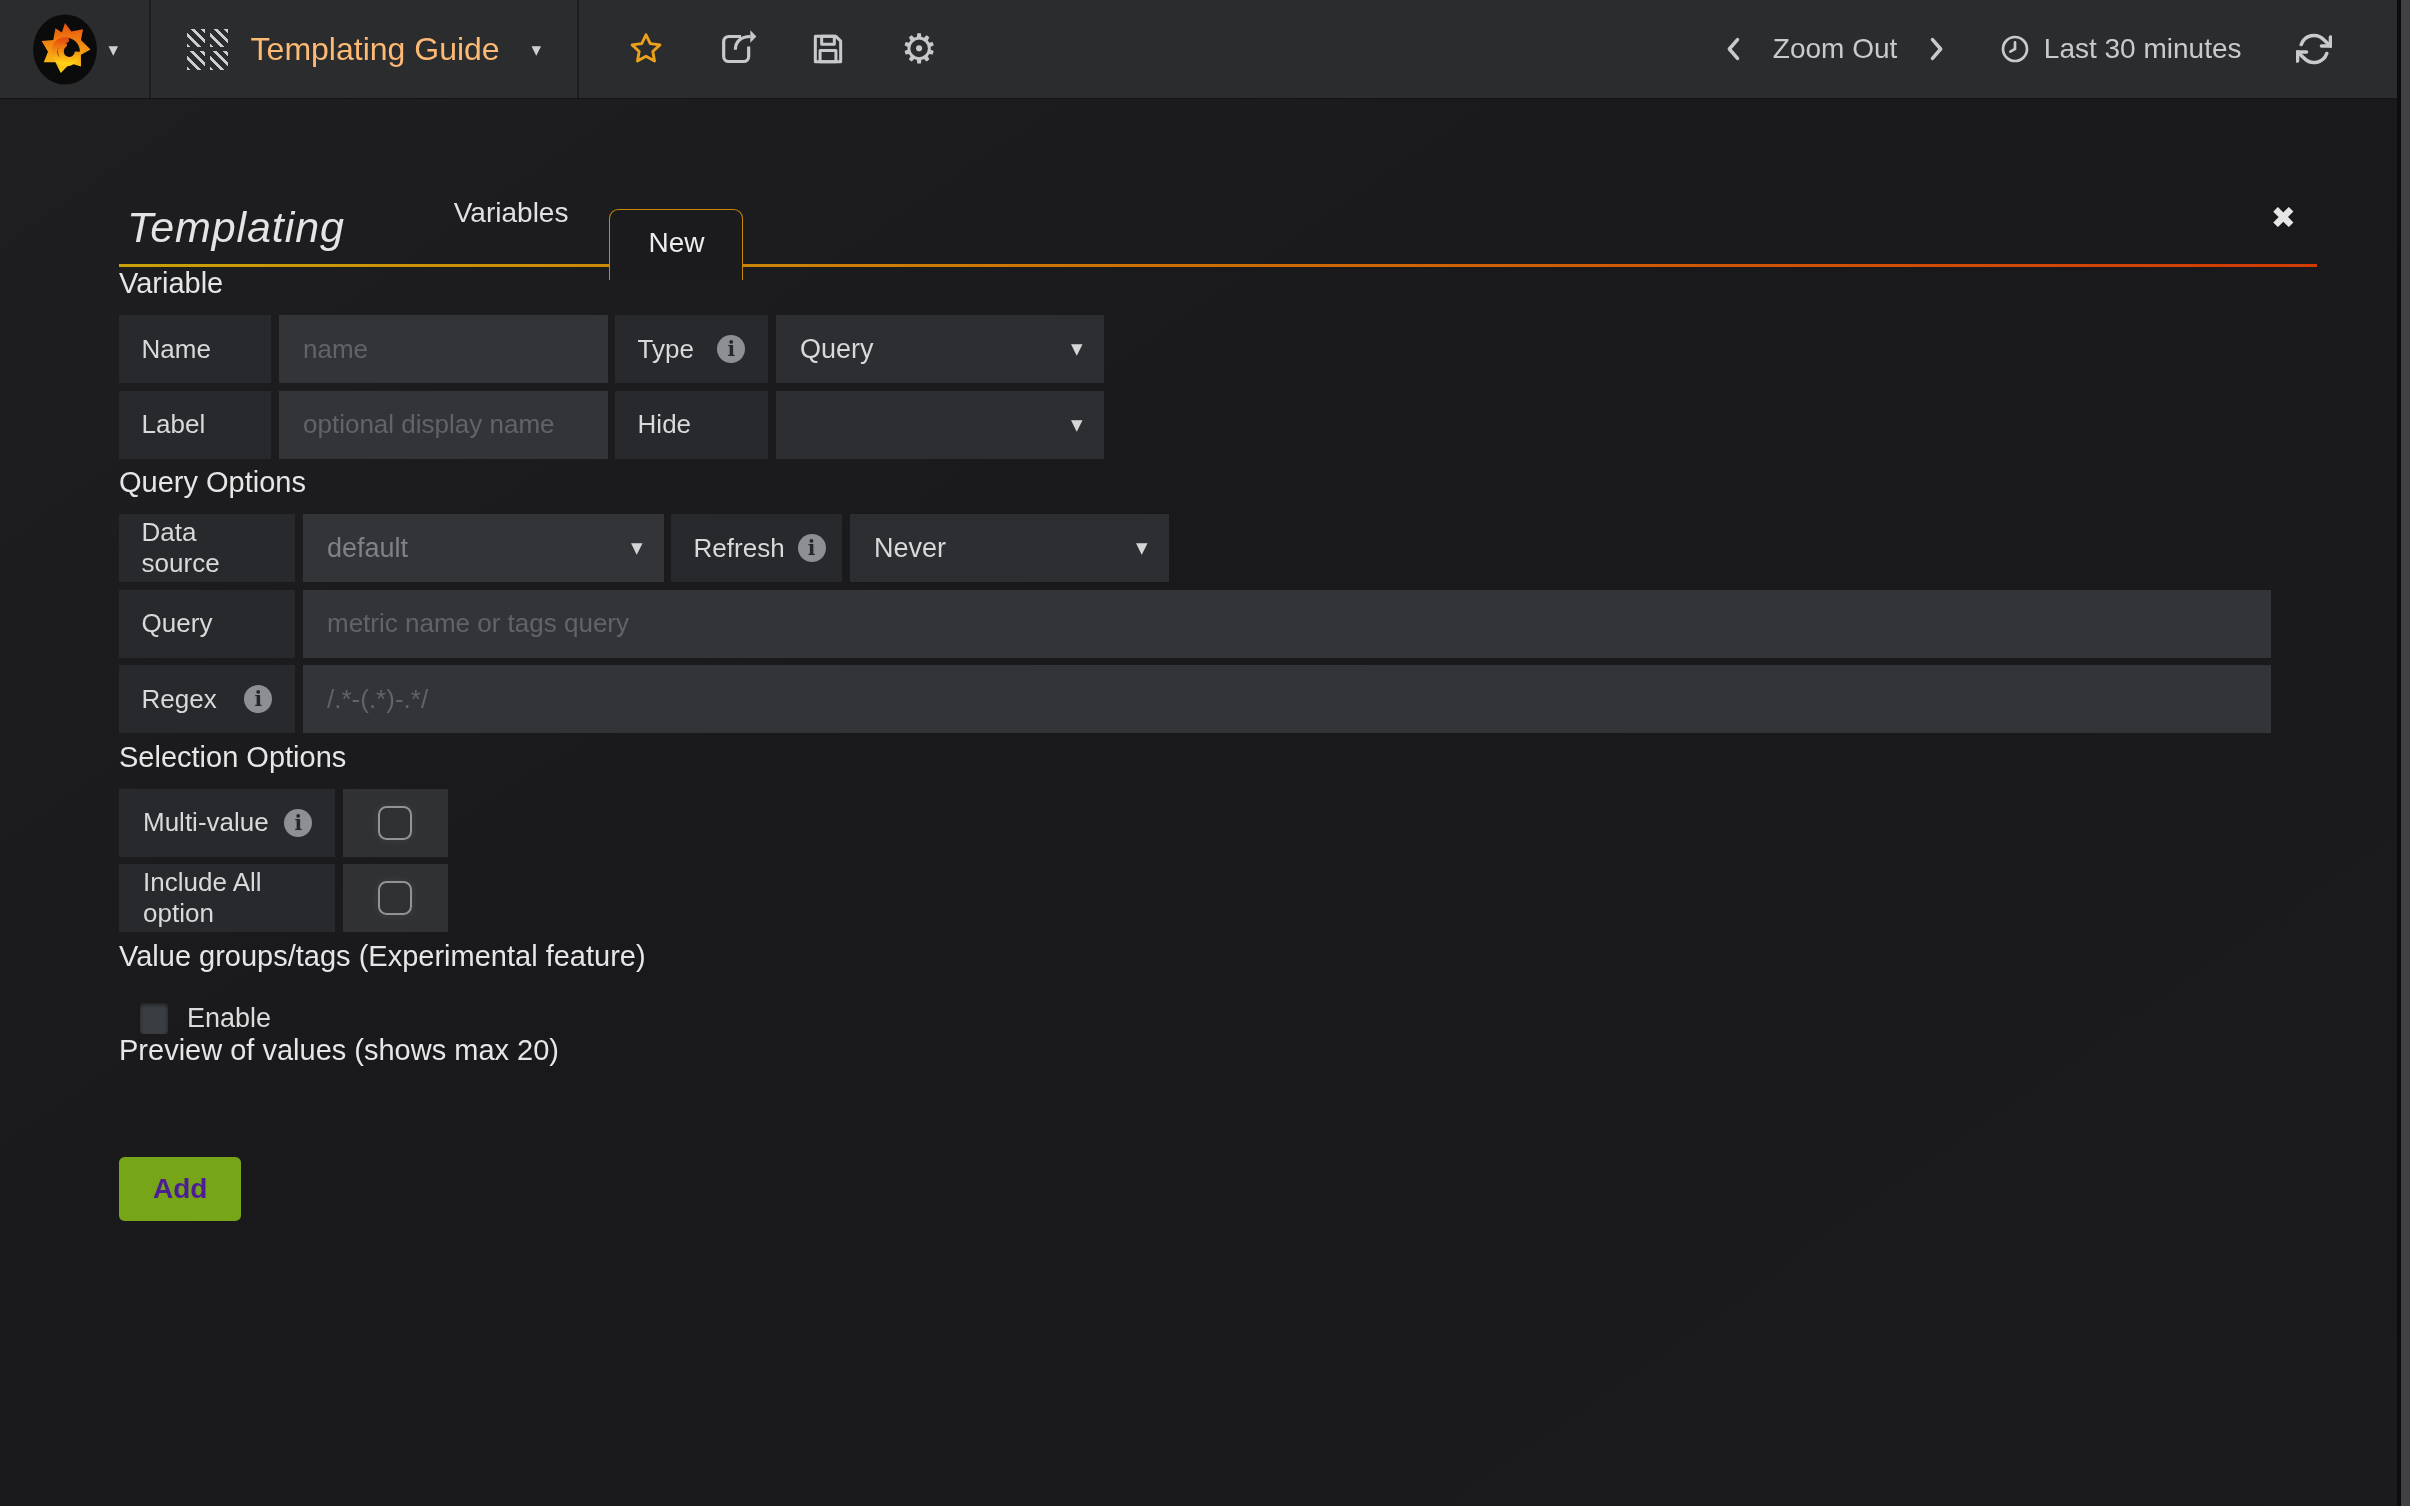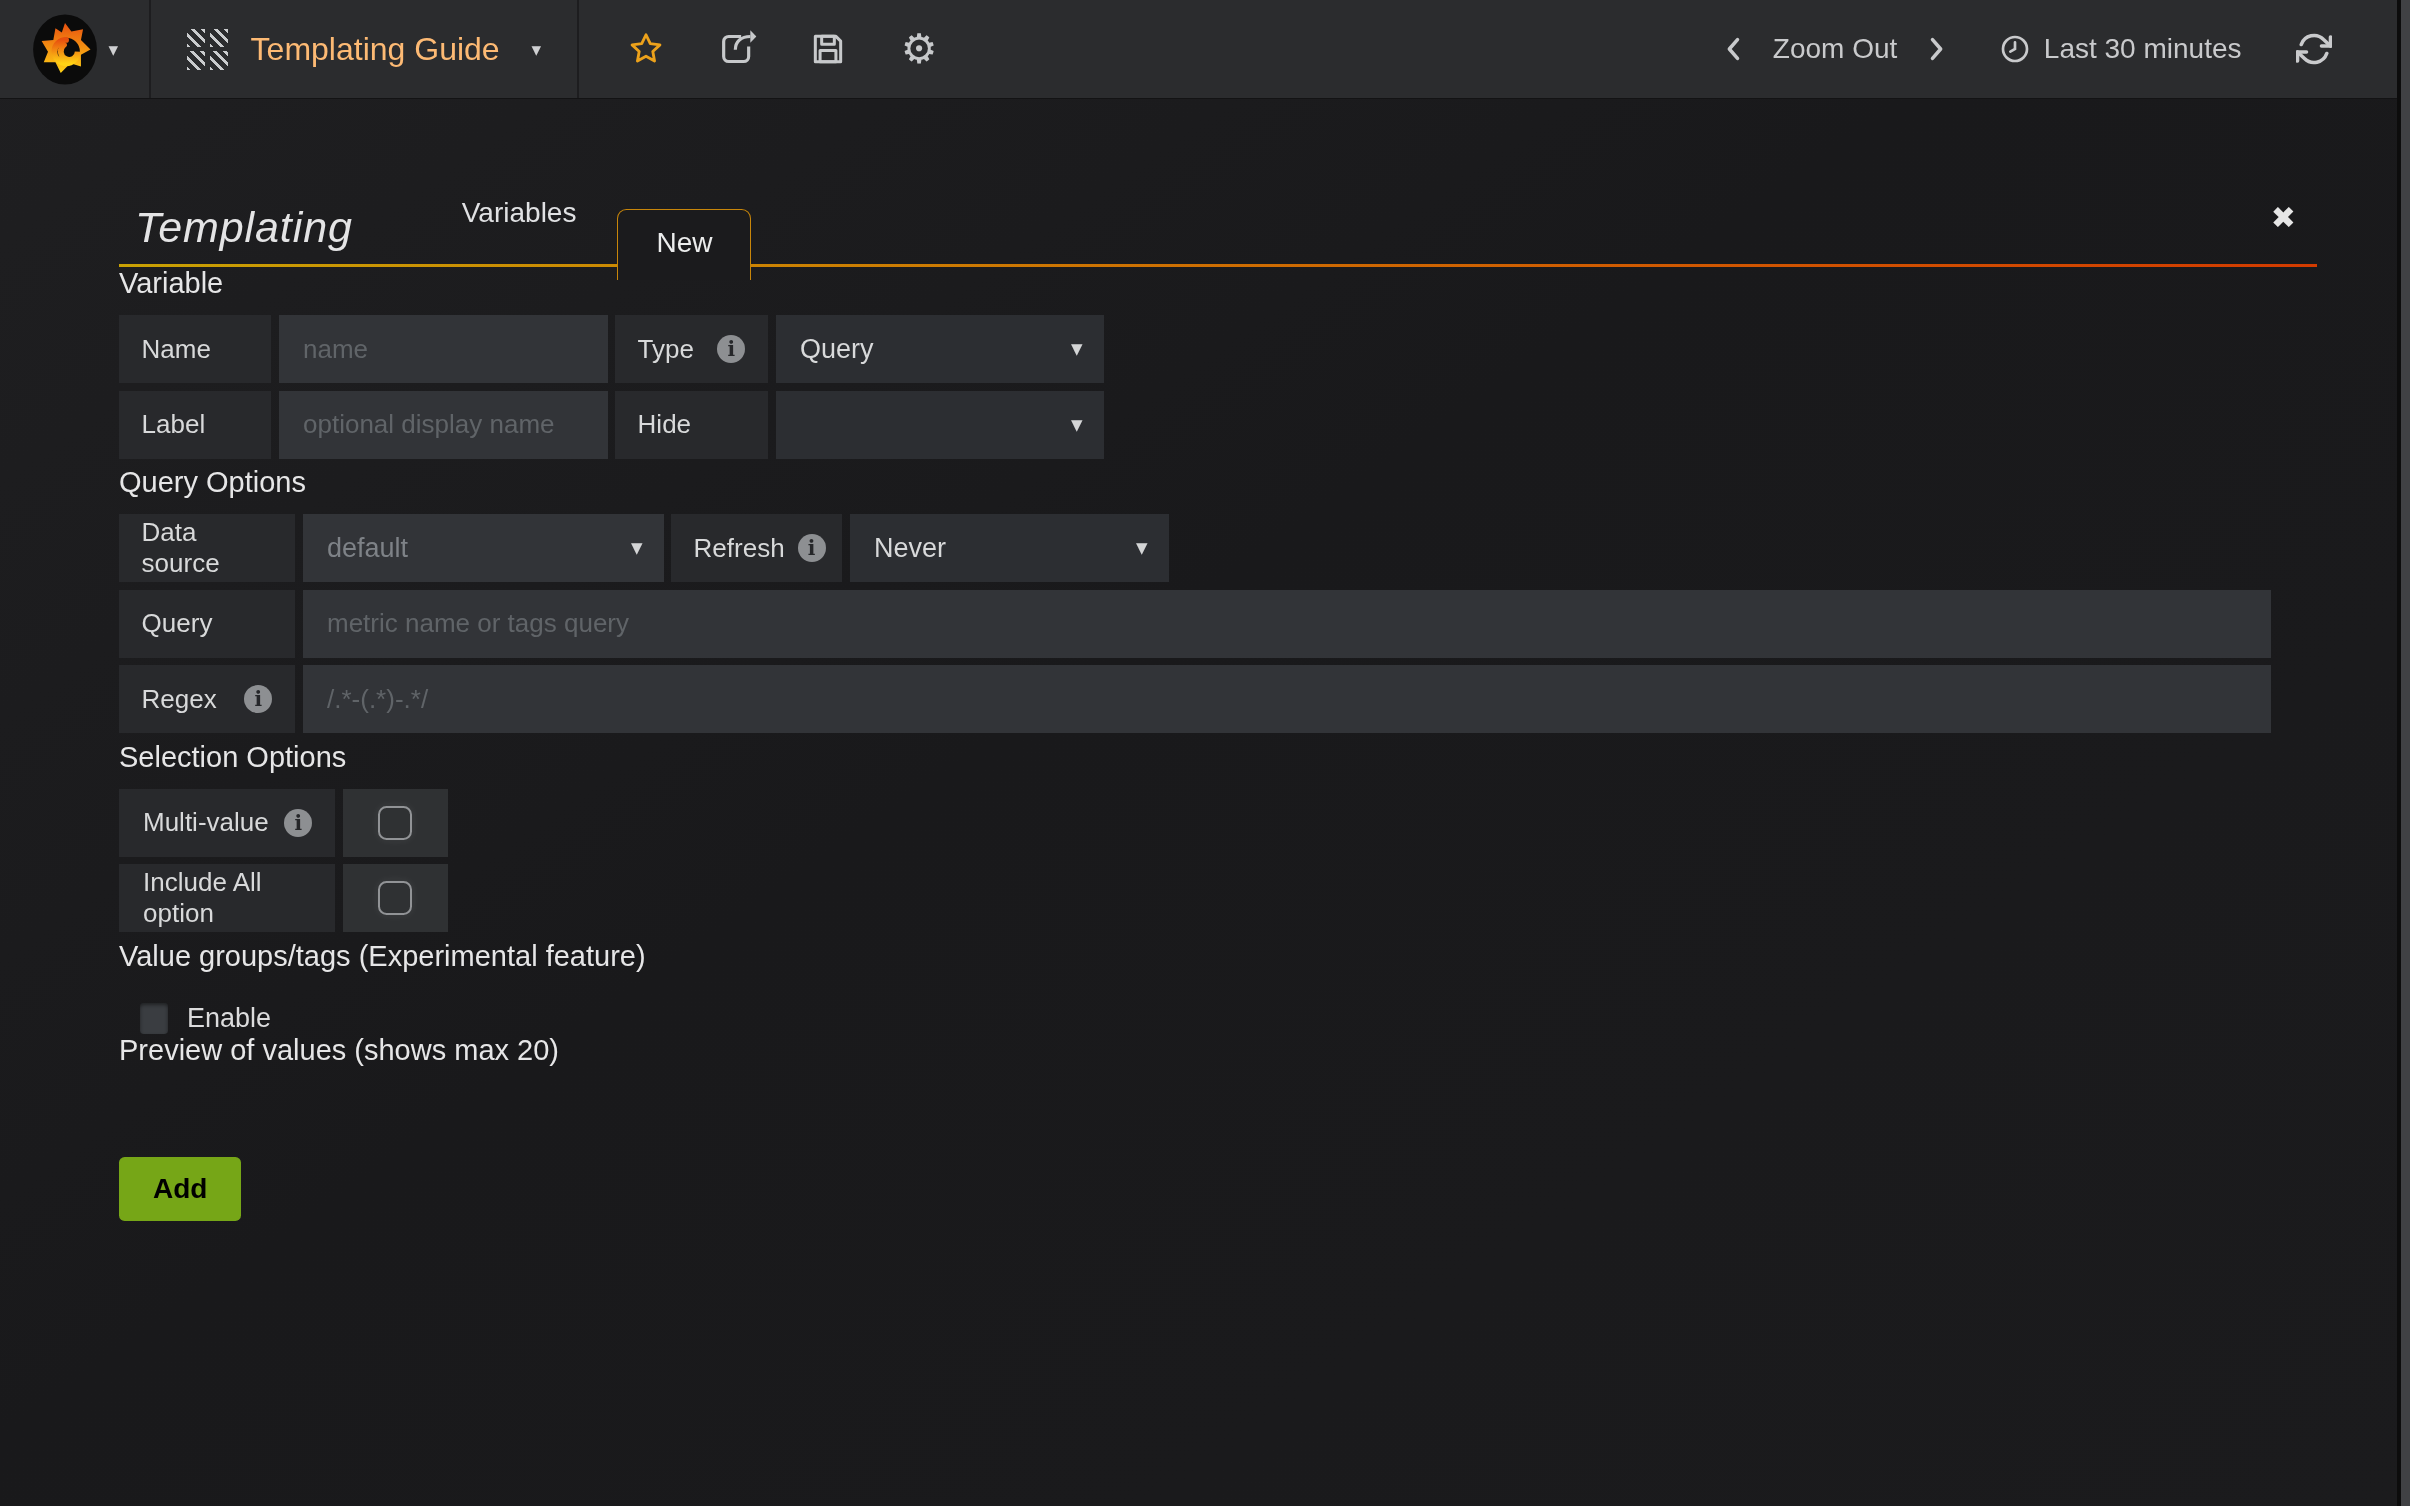--- a/index.html
+++ b/index.html
@@ -22,21 +22,21 @@
   .time-sec .txt{cursor:pointer;}
   .chev{width:28px;height:32px;cursor:pointer;}
   .time-picker{display:flex;align-items:center;gap:13px;margin-left:24.5px;cursor:pointer;}
   .refresh-btn{margin-left:28px;}
   
   .scrollbar{position:fixed;top:0;right:0;width:13px;height:1507px;background:#0c0c0c;z-index:50;}
   .scroll-thumb{position:absolute;top:0;right:0;width:9.4px;height:100%;background:#404144;}
   
   .content{padding:0 94px 0 119px;}
   .page-header{position:relative;display:flex;align-items:flex-end;height:115px;margin-top:53px;}
-  .page-title{font-size:43px;font-style:italic;font-weight:normal;color:#e4e4e5;margin:0 0 15px 16px;letter-spacing:0.9px;}
+  .page-title{font-size:43px;font-style:italic;font-weight:normal;color:#e4e4e5;margin:0 0 15px 8px;letter-spacing:0.9px;}
   .tabs{display:flex;align-items:flex-end;margin-left:68px;}
   .tab{font-size:28px;color:#e0e1e3;padding:0 41px 38px 41px;cursor:pointer;}
   .tab-active{position:relative;top:13px;z-index:2;background:#1b1b1d;border:1.9px solid #c8860a;border-bottom:none;
     border-radius:9.4px 9.4px 0 0;padding:17px 38px 21px 38px;font-size:28px;color:#eceded;cursor:pointer;}
   .underline{position:absolute;left:0;right:0;bottom:0;height:2.8px;background:linear-gradient(90deg,#c9a104 0%,#d23b00 100%);}
   .close-x{position:absolute;right:21px;bottom:34px;font-size:30px;color:#e6e6e6;cursor:pointer;font-family:"DejaVu Sans",sans-serif;line-height:1;}
   
   h2.section{font-size:29px;font-weight:normal;color:#e6e6e7;margin:0 0 15px 0;}
   .mt-variable{margin-top:41px;}
   .mt-query{margin-top:72px;}
@@ -53,21 +53,21 @@
   .sel.lite{background:#323438;color:#7e8287;}
   .info{display:inline-flex;flex:none;width:28px;height:28px;border-radius:50%;background:#8d8f92;color:#26272a;
     font-size:20px;font-weight:bold;align-items:center;justify-content:center;cursor:pointer;font-family:"DejaVu Serif",serif;}
   .w161{width:152px;} .w349{width:329px;} .w162{width:153px;} .w348{width:328px;}
   .w187{width:176px;} .w383{width:361px;} .w180{width:171px;} .w382{width:319px;}
   .w2090{width:1968px;} .w274{width:216px;padding-left:24px;}
   .cb-cell{width:105px;background:#2f3133;display:flex;align-items:center;justify-content:center;cursor:pointer;}
   .cb-box{width:34px;height:34px;border:2.8px solid #919396;border-radius:8.5px;box-shadow:0 0 9.4px rgba(255,255,255,.07);}
   .enable-row{display:flex;align-items:center;gap:19px;margin:30px 0 0 21px;font-size:27px;color:#dcdcdd;}
   .cb-small{width:28px;height:31px;background:#3a3d41;border-radius:3.8px;box-shadow:inset 0 1.9px 3.8px rgba(0,0,0,.45);cursor:pointer;}
-  .btn-add{display:inline-block;margin-top:75px;background:#76a617;color:#000000;font-size:28px;font-weight:bold;
+  .btn-add{display:inline-block;margin-top:75px;background:#76a617;color:#4c1d95;font-size:28px;font-weight:bold;
     border:none;border-radius:5.6px;padding:15px 34px;height:64px;cursor:pointer;font-family:"Liberation Sans",sans-serif;}
   svg{display:block;}
 </style>
 </head>
 <body>
 
 <div class="navbar">
   <div class="nav-sec logo-sec">
     <span>
       <svg width="68" height="75" viewBox="0 0 64 70">

